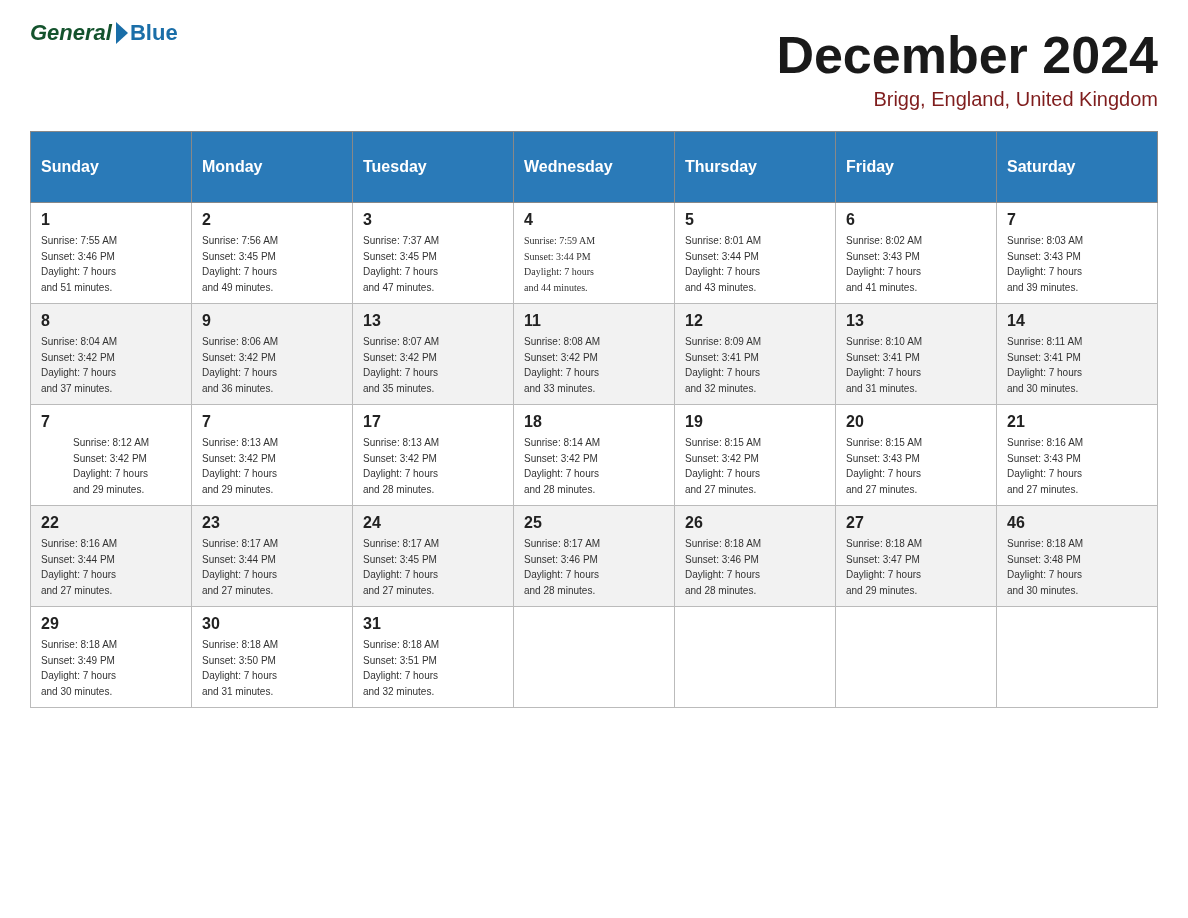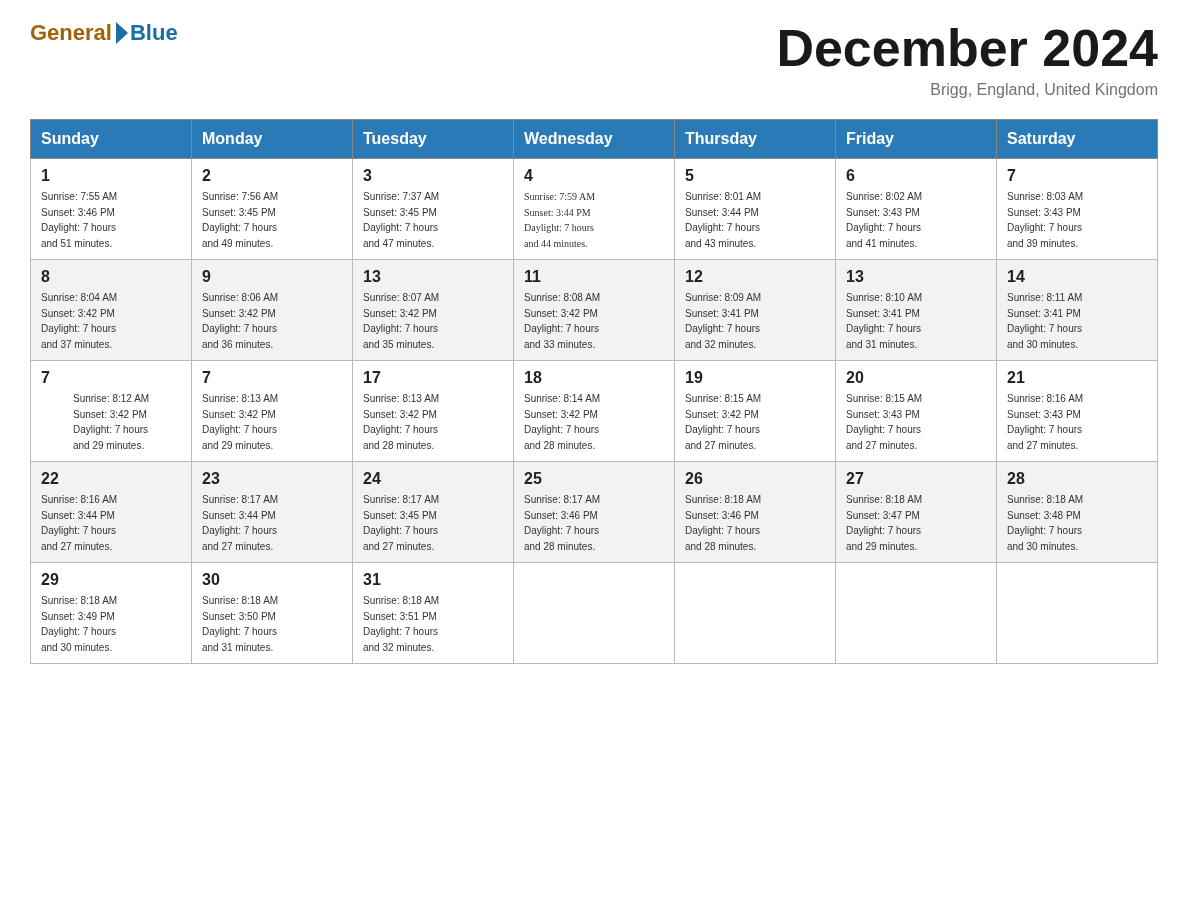--- a/index.html
+++ b/index.html
@@ -21,61 +21,62 @@
       flex-direction: column;
       align-items: flex-start;
     }
     .logo-text {
       font-size: 22px;
       font-weight: bold;
       color: #333;
       display: flex;
       align-items: center;
     }
-    .logo-general { color: #a16207; }
+    .logo-general { color: #14532d; font-style: italic; }
     .logo-arrow {
       display: inline-block;
       width: 0;
       height: 0;
       border-left: 12px solid #1a6ea8;
       border-top: 11px solid transparent;
       border-bottom: 11px solid transparent;
       margin-left: 4px;
       margin-right: 2px;
     }
     .logo-subtitle {
       color: #1a6ea8;
       font-size: 22px;
       font-weight: bold;
     }
     .title-area {
       text-align: right;
+      margin-top: 7px;
     }
     .month-title {
       font-size: 52px;
       font-weight: bold;
       color: #1a1a1a;
       line-height: 1.1;
     }
     .location {
-      font-size: 16px;
-      color: #737373;
+      font-size: 20px;
+      color: #7f1d1d;
       margin-top: 4px;
     }
     .calendar {
       width: 100%;
       border-collapse: collapse;
       border: 1px solid #888;
     }
     .calendar th {
       background-color: #2a7ab8;
       color: #fff;
       font-size: 16px;
       font-weight: bold;
-      padding: 10px 10px;
+      padding: 26px 10px;
       text-align: left;
       border: 1px solid #888;
     }
     .calendar td {
       vertical-align: top;
       border: 1px solid #bbb;
       padding: 8px 10px;
       width: 14.28%;
       min-height: 100px;
     }
@@ -314,21 +315,21 @@
 and 28 minutes.</div>
         </td>
         <td>
           <div class="day-number">27</div>
           <div class="day-info" style="white-space: pre-line;">Sunrise: 8:18 AM
 Sunset: 3:47 PM
 Daylight: 7 hours
 and 29 minutes.</div>
         </td>
         <td>
-          <div class="day-number">28</div>
+          <div class="day-number">46</div>
           <div class="day-info" style="white-space: pre-line;">Sunrise: 8:18 AM
 Sunset: 3:48 PM
 Daylight: 7 hours
 and 30 minutes.</div>
         </td>
       </tr>
       <tr class="row-odd">
         <td>
           <div class="day-number">29</div>
           <div class="day-info" style="white-space: pre-line;">Sunrise: 8:18 AM

